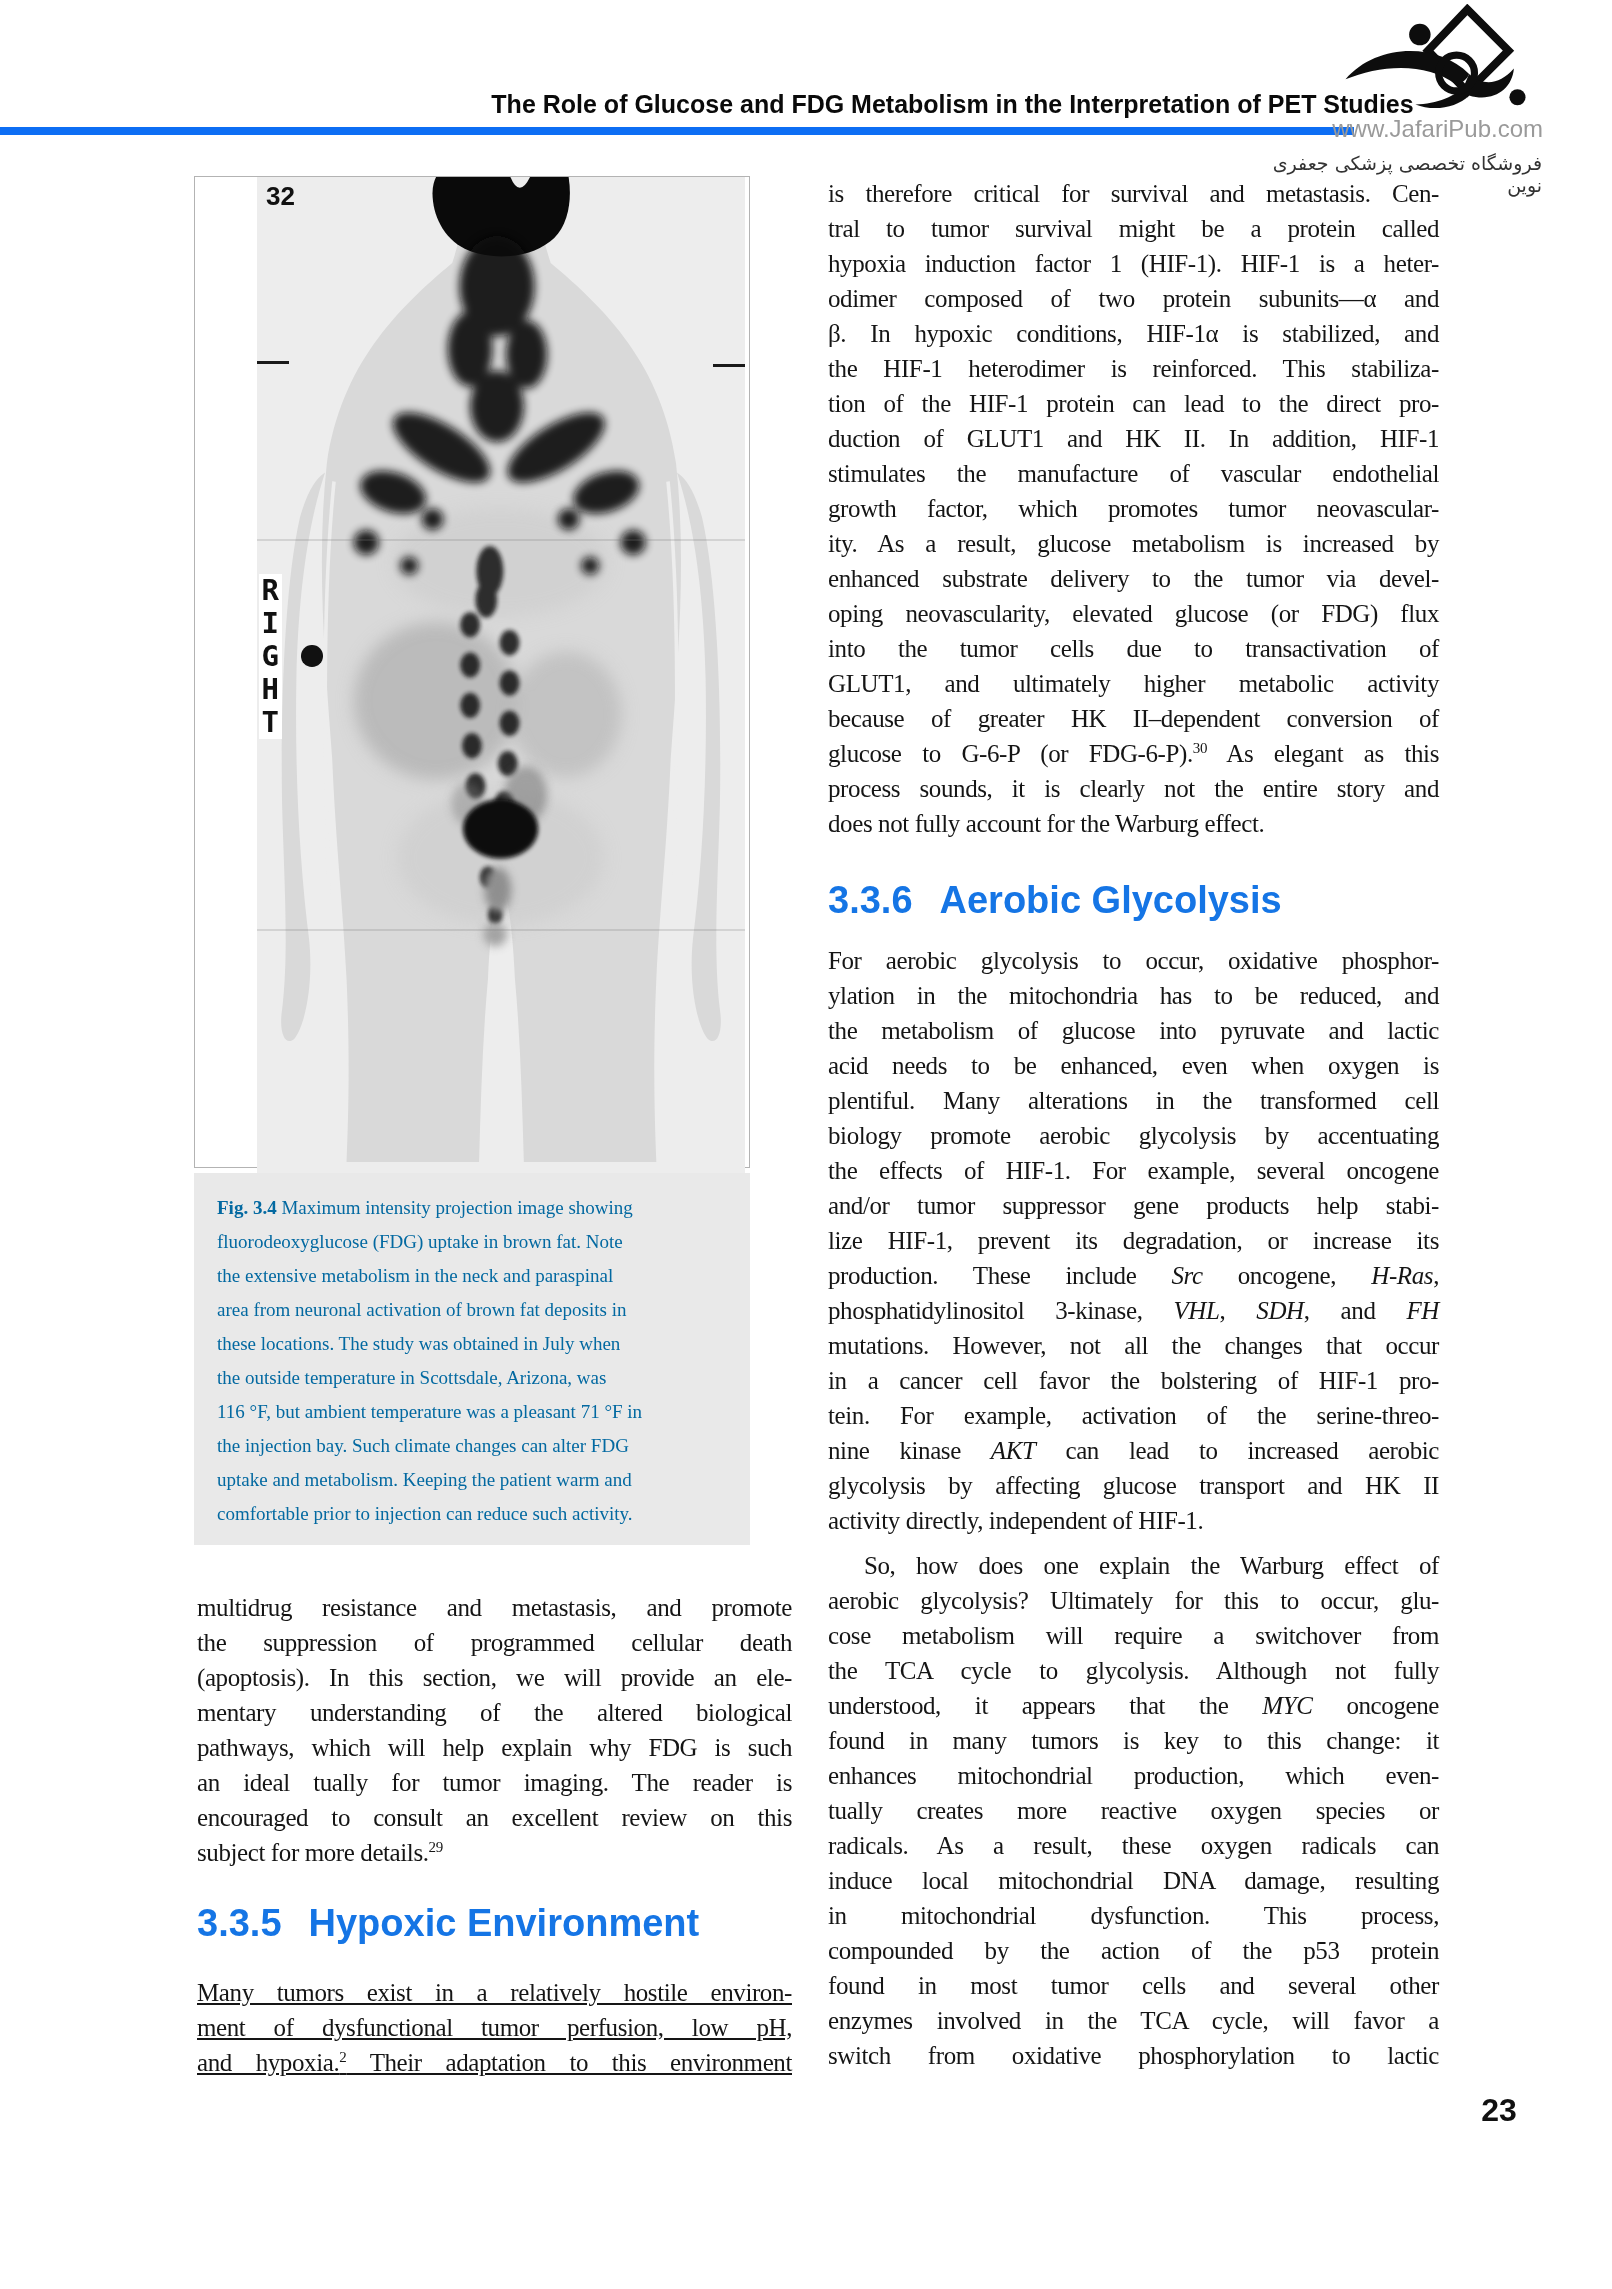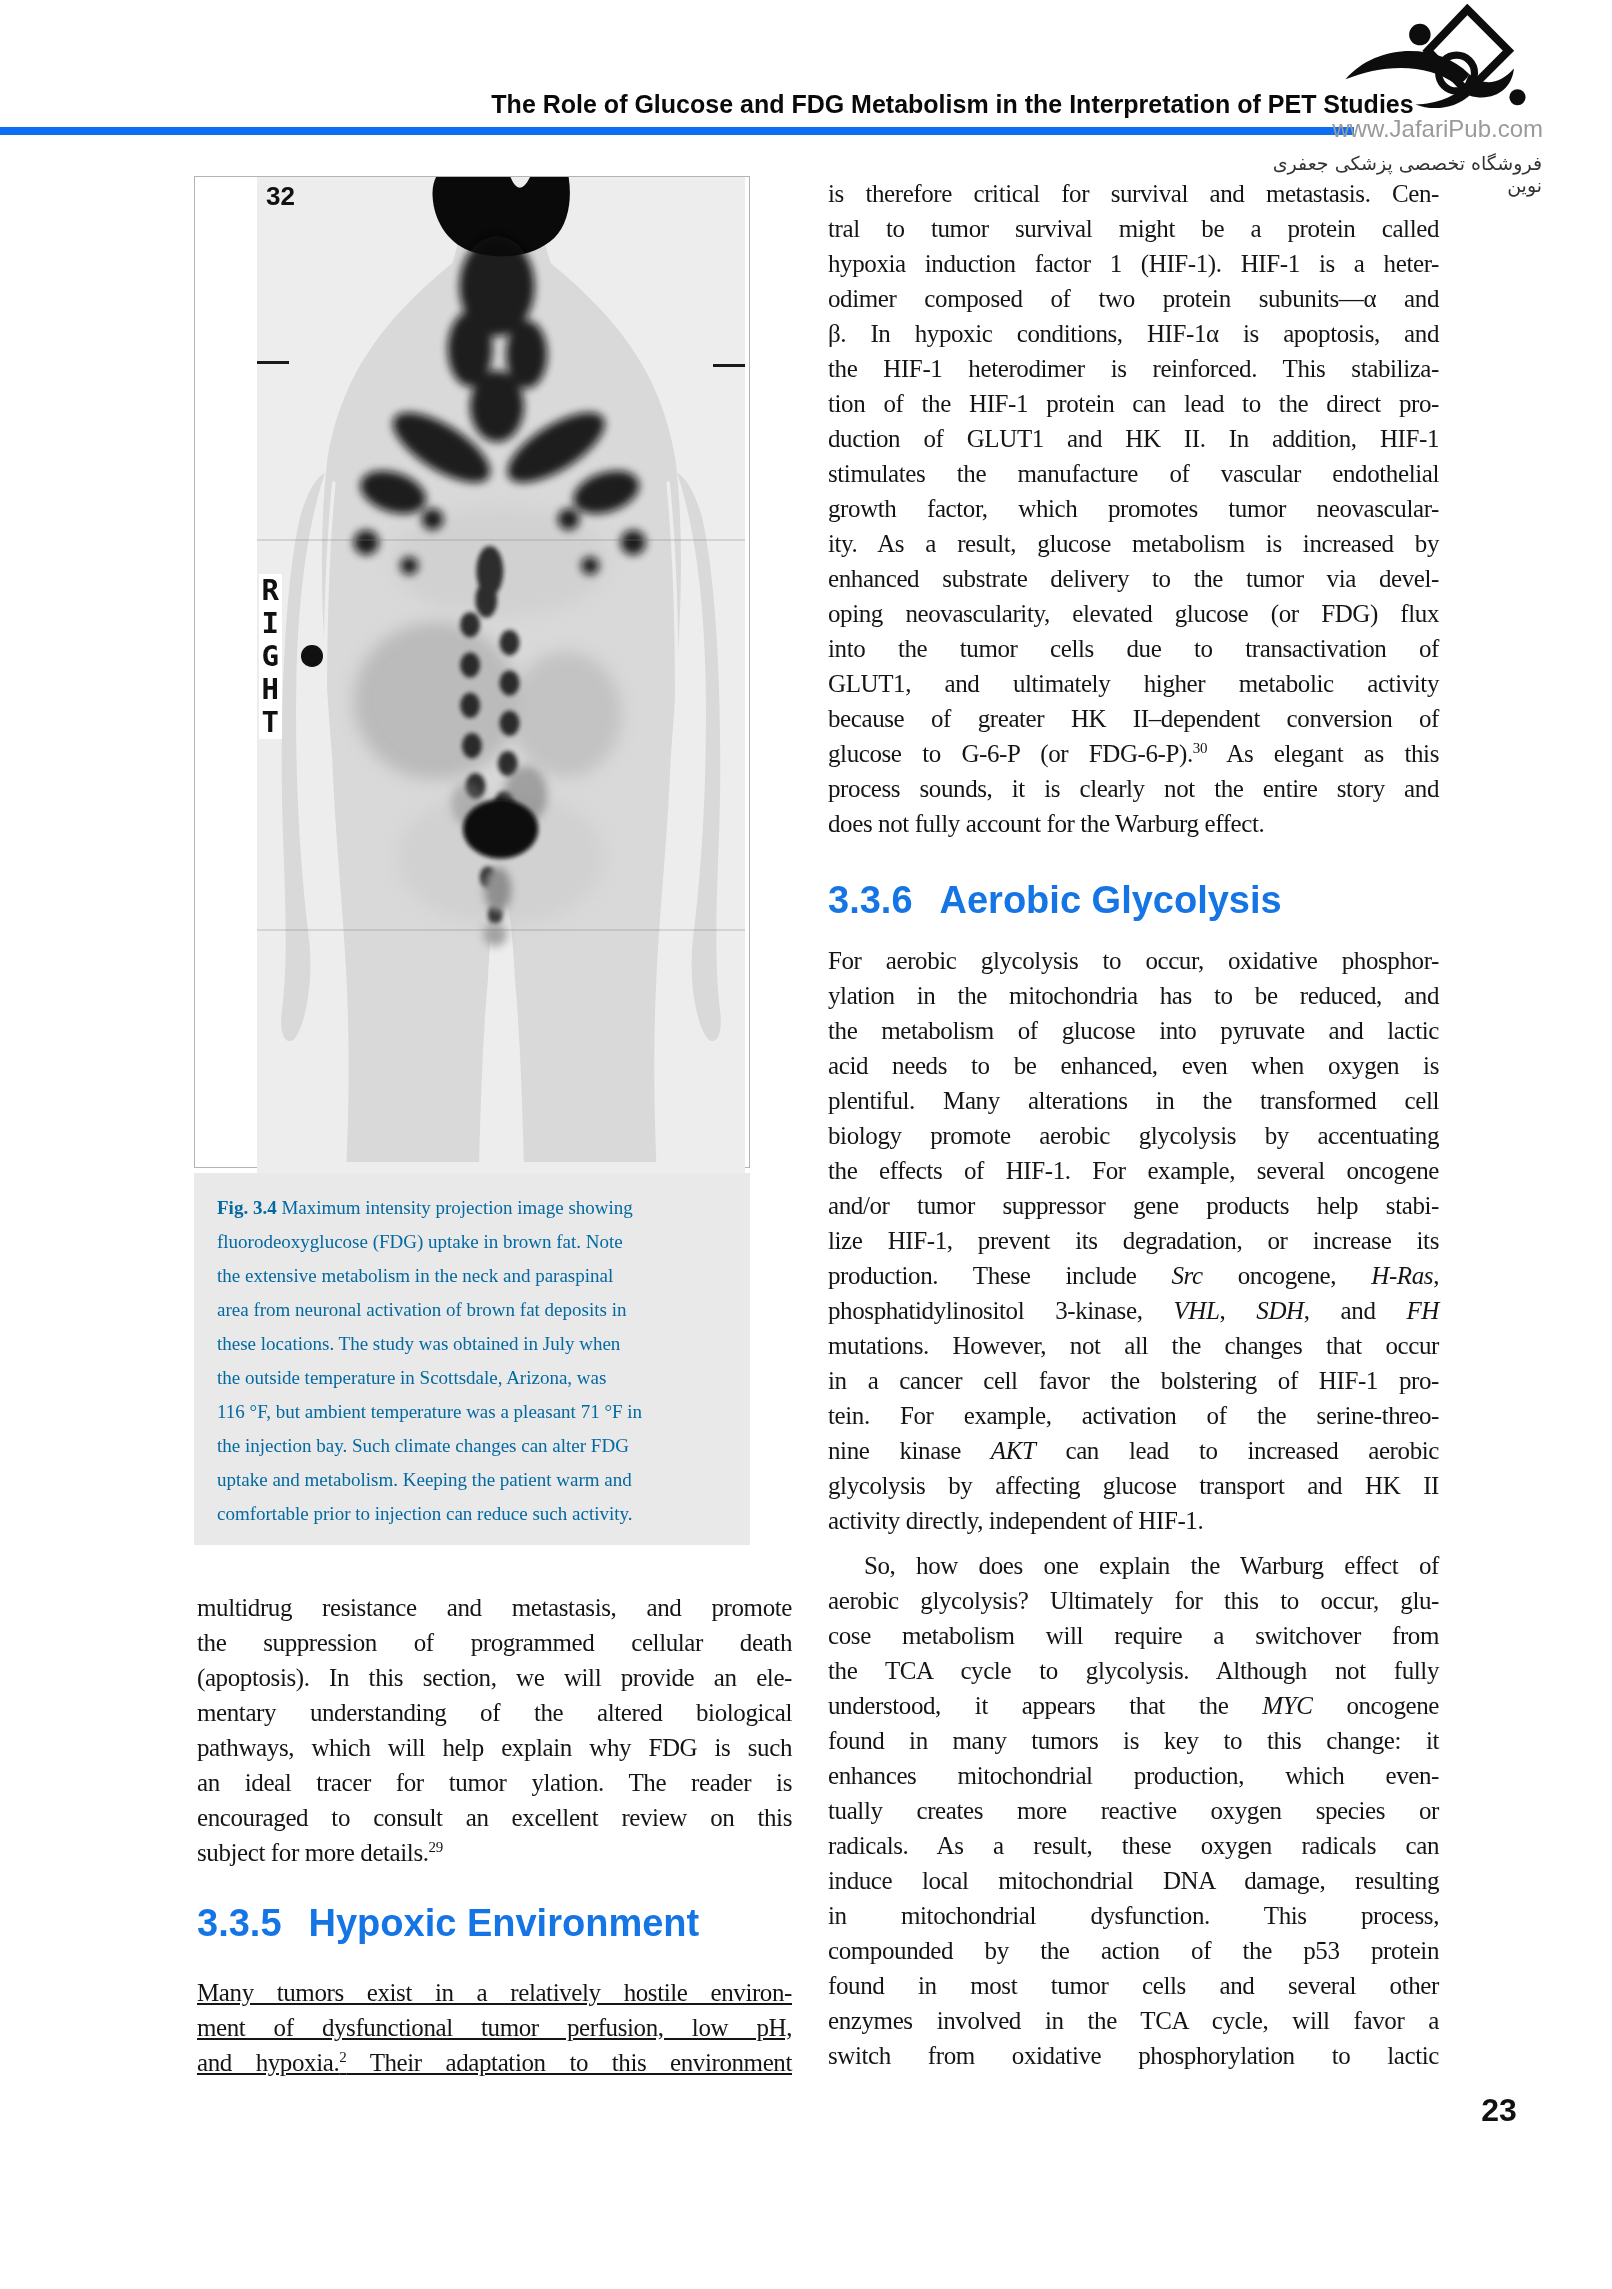--- a/index.html
+++ b/index.html
@@ -193,41 +193,41 @@
     <div class="bl">uptake and metabolism. Keeping the patient warm and</div>
     <div class="bl last">comfortable prior to injection can reduce such activity.</div>
   </div>
 
 <div class="para" style="left:197px;top:1590px;width:595px;">
     <div class="bl">multidrug resistance and metastasis, and promote</div>
     <div class="bl">the suppression of programmed cellular death</div>
     <div class="bl">(apoptosis). In this section, we will provide an ele-</div>
     <div class="bl">mentary understanding of the altered biological</div>
     <div class="bl">pathways, which will help explain why FDG is such</div>
-    <div class="bl">an ideal tracer for tumor ylation. The reader is</div>
+    <div class="bl">an ideal tually for tumor imaging. The reader is</div>
     <div class="bl">encouraged to consult an excellent review on this</div>
     <div class="bl last">subject for more details.<sup>29</sup></div>
   </div>
 
 <div class="section-heading" style="left:197px;top:1902px;">
   <span class="num">3.3.5</span><span>Hypoxic Environment</span>
 </div>
 
 <div class="para" style="left:197px;top:1975px;width:595px;text-decoration:underline;">
     <div class="bl">Many tumors exist in a relatively hostile environ-</div>
     <div class="bl">ment of dysfunctional tumor perfusion, low pH,</div>
     <div class="bl">and hypoxia.<sup>2</sup> Their adaptation to this environment</div>
   </div>
 
 <div class="para" style="left:828px;top:176px;width:611px;">
     <div class="bl">is therefore critical for survival and metastasis. Cen-</div>
     <div class="bl">tral to tumor survival might be a protein called</div>
     <div class="bl">hypoxia induction factor 1 (HIF-1). HIF-1 is a heter-</div>
     <div class="bl">odimer composed of two protein subunits—α and</div>
-    <div class="bl">β. In hypoxic conditions, HIF-1α is apoptosis, and</div>
+    <div class="bl">β. In hypoxic conditions, HIF-1α is stabilized, and</div>
     <div class="bl">the HIF-1 heterodimer is reinforced. This stabiliza-</div>
     <div class="bl">tion of the HIF-1 protein can lead to the direct pro-</div>
     <div class="bl">duction of GLUT1 and HK II. In addition, HIF-1</div>
     <div class="bl">stimulates the manufacture of vascular endothelial</div>
     <div class="bl">growth factor, which promotes tumor neovascular-</div>
     <div class="bl">ity. As a result, glucose metabolism is increased by</div>
     <div class="bl">enhanced substrate delivery to the tumor via devel-</div>
     <div class="bl">oping neovascularity, elevated glucose (or FDG) flux</div>
     <div class="bl">into the tumor cells due to transactivation of</div>
     <div class="bl">GLUT1, and ultimately higher metabolic activity</div>

